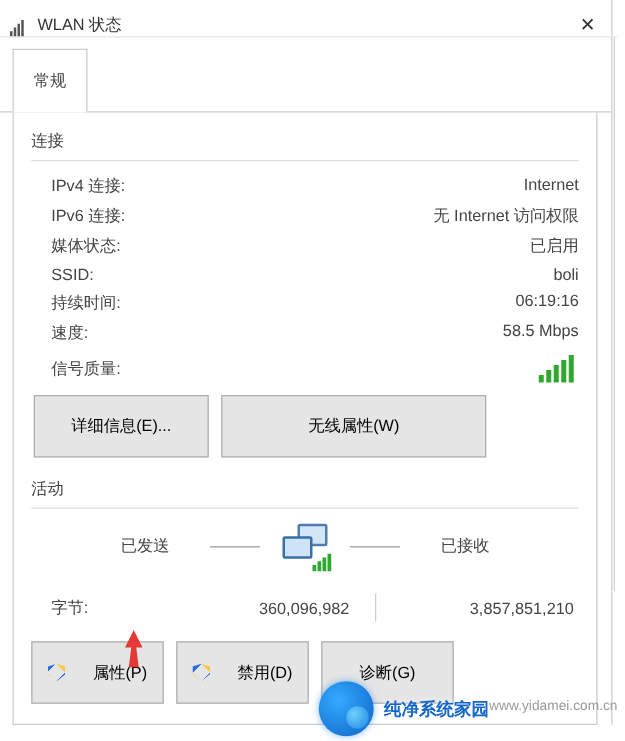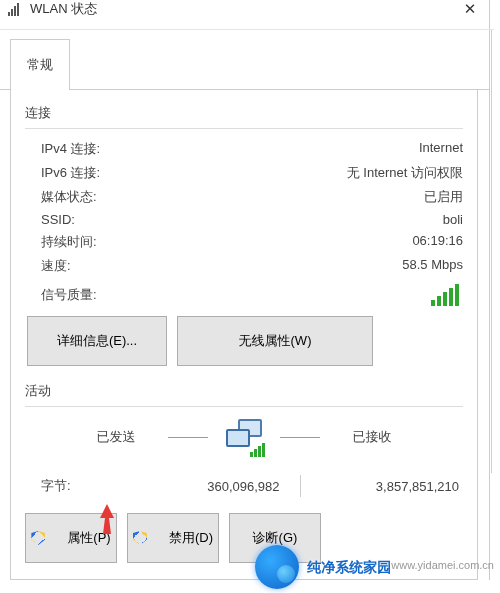--- a/index.html
+++ b/index.html
@@ -11,21 +11,21 @@
     background: #fff;
     width: 500px;
     height: 593px;
     position: relative;
     overflow: hidden;
   }
   
   .titlebar {
     height: 30px;
     display: flex;
-    align-items: flex-start;
+    align-items: flex-end;
     padding: 0 4px 0 8px;
     border-bottom: 1px solid #e5e5e5;
     width: 494px;
   }
   .titlebar .wifi-icon { width: 16px; height: 16px; margin-right: 6px; display: flex; align-items: flex-end; gap: 1px; }
   .wifi-icon span { display: inline-block; width: 2px; background: #555; }
   .wifi-icon span:nth-child(1){height:4px}
   .wifi-icon span:nth-child(2){height:7px}
   .wifi-icon span:nth-child(3){height:10px}
   .wifi-icon span:nth-child(4){height:13px}
@@ -92,22 +92,22 @@
   .btn-row { display: flex; gap: 10px; padding-left: 2px; }
   .btn {
     font: inherit;
     background: #e5e5e5;
     border: 1px solid #adadad;
     padding: 15px 0;
     cursor: pointer;
     text-align: center;
   }
   .btn.wide1 { width: 140px; }
-  .btn.wide2 { width: 196px; }
-  .btn.small { width: 92px; display: inline-flex; align-items: center; justify-content: center; gap: 22px; }
+  .btn.wide2 { width: 212px; }
+  .btn.small { width: 106px; display: inline-flex; align-items: center; justify-content: center; gap: 22px; }
 
   .activity-diagram {
     display: flex;
     align-items: center;
     justify-content: center;
     gap: 12px;
     margin: 10px 0 8px 0;
     position: relative;
   }
   .act-label { width: 80px; text-align: center; }

